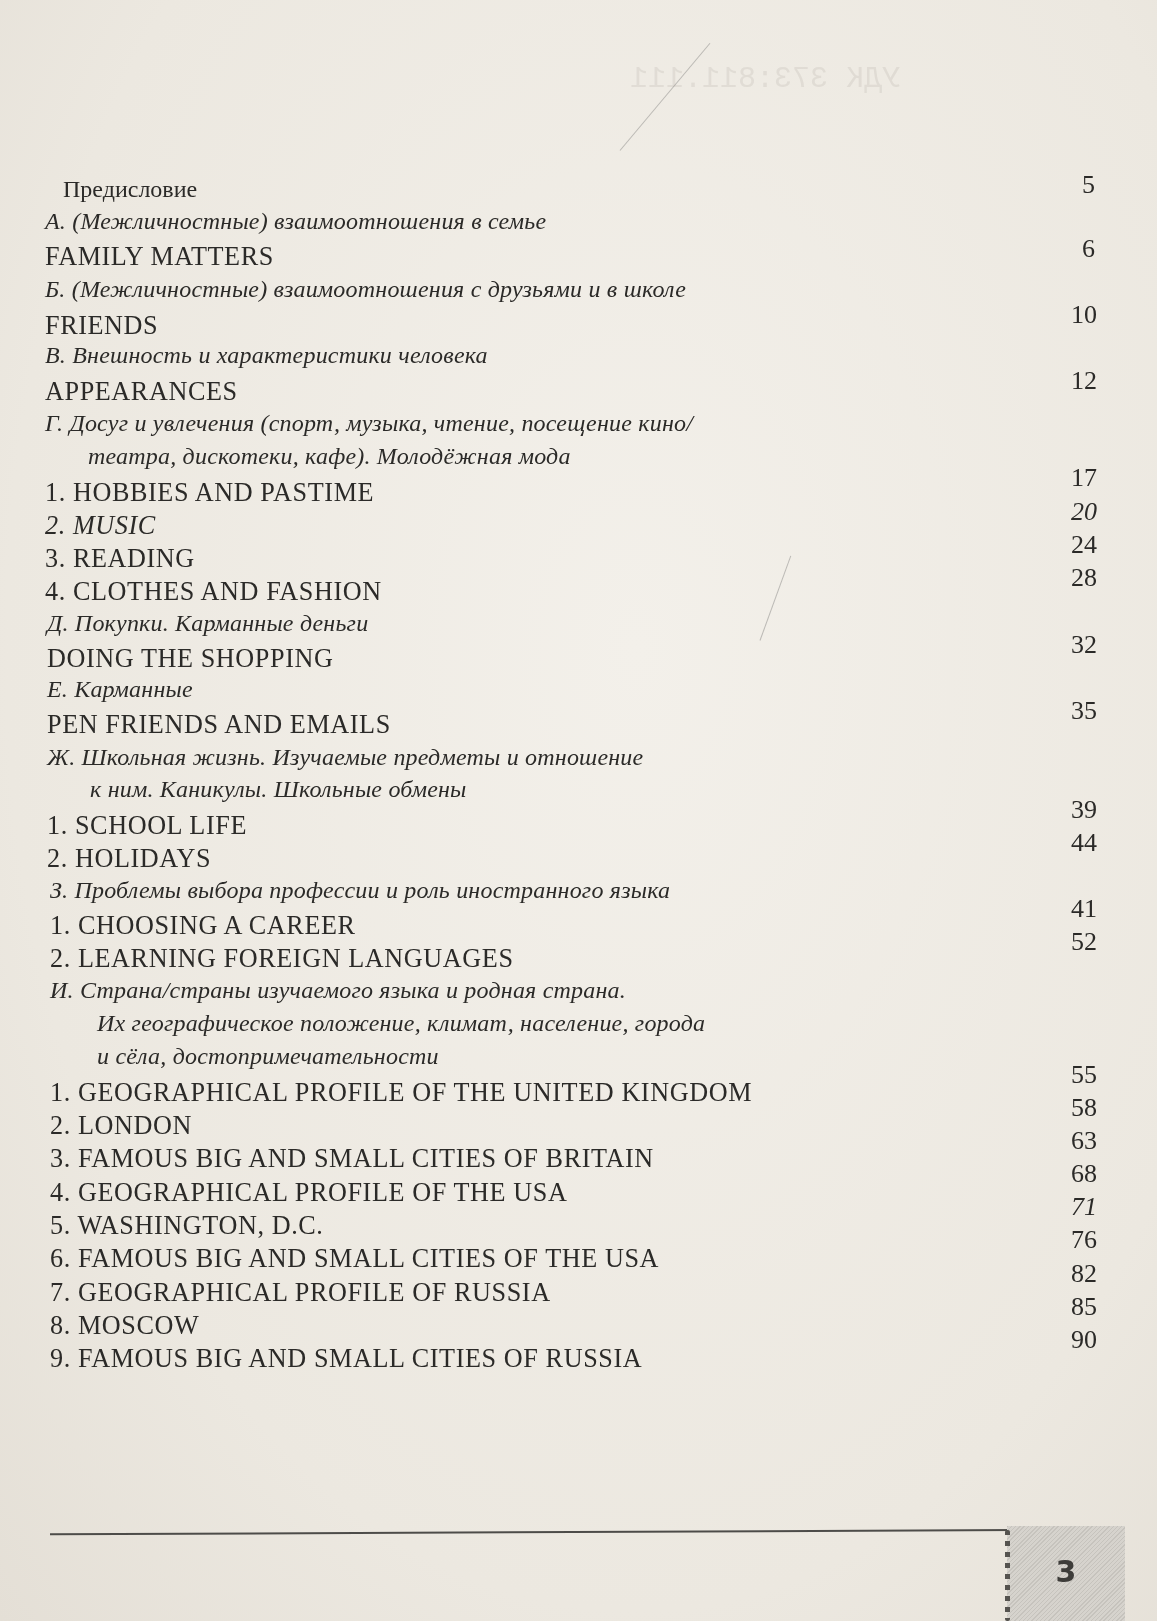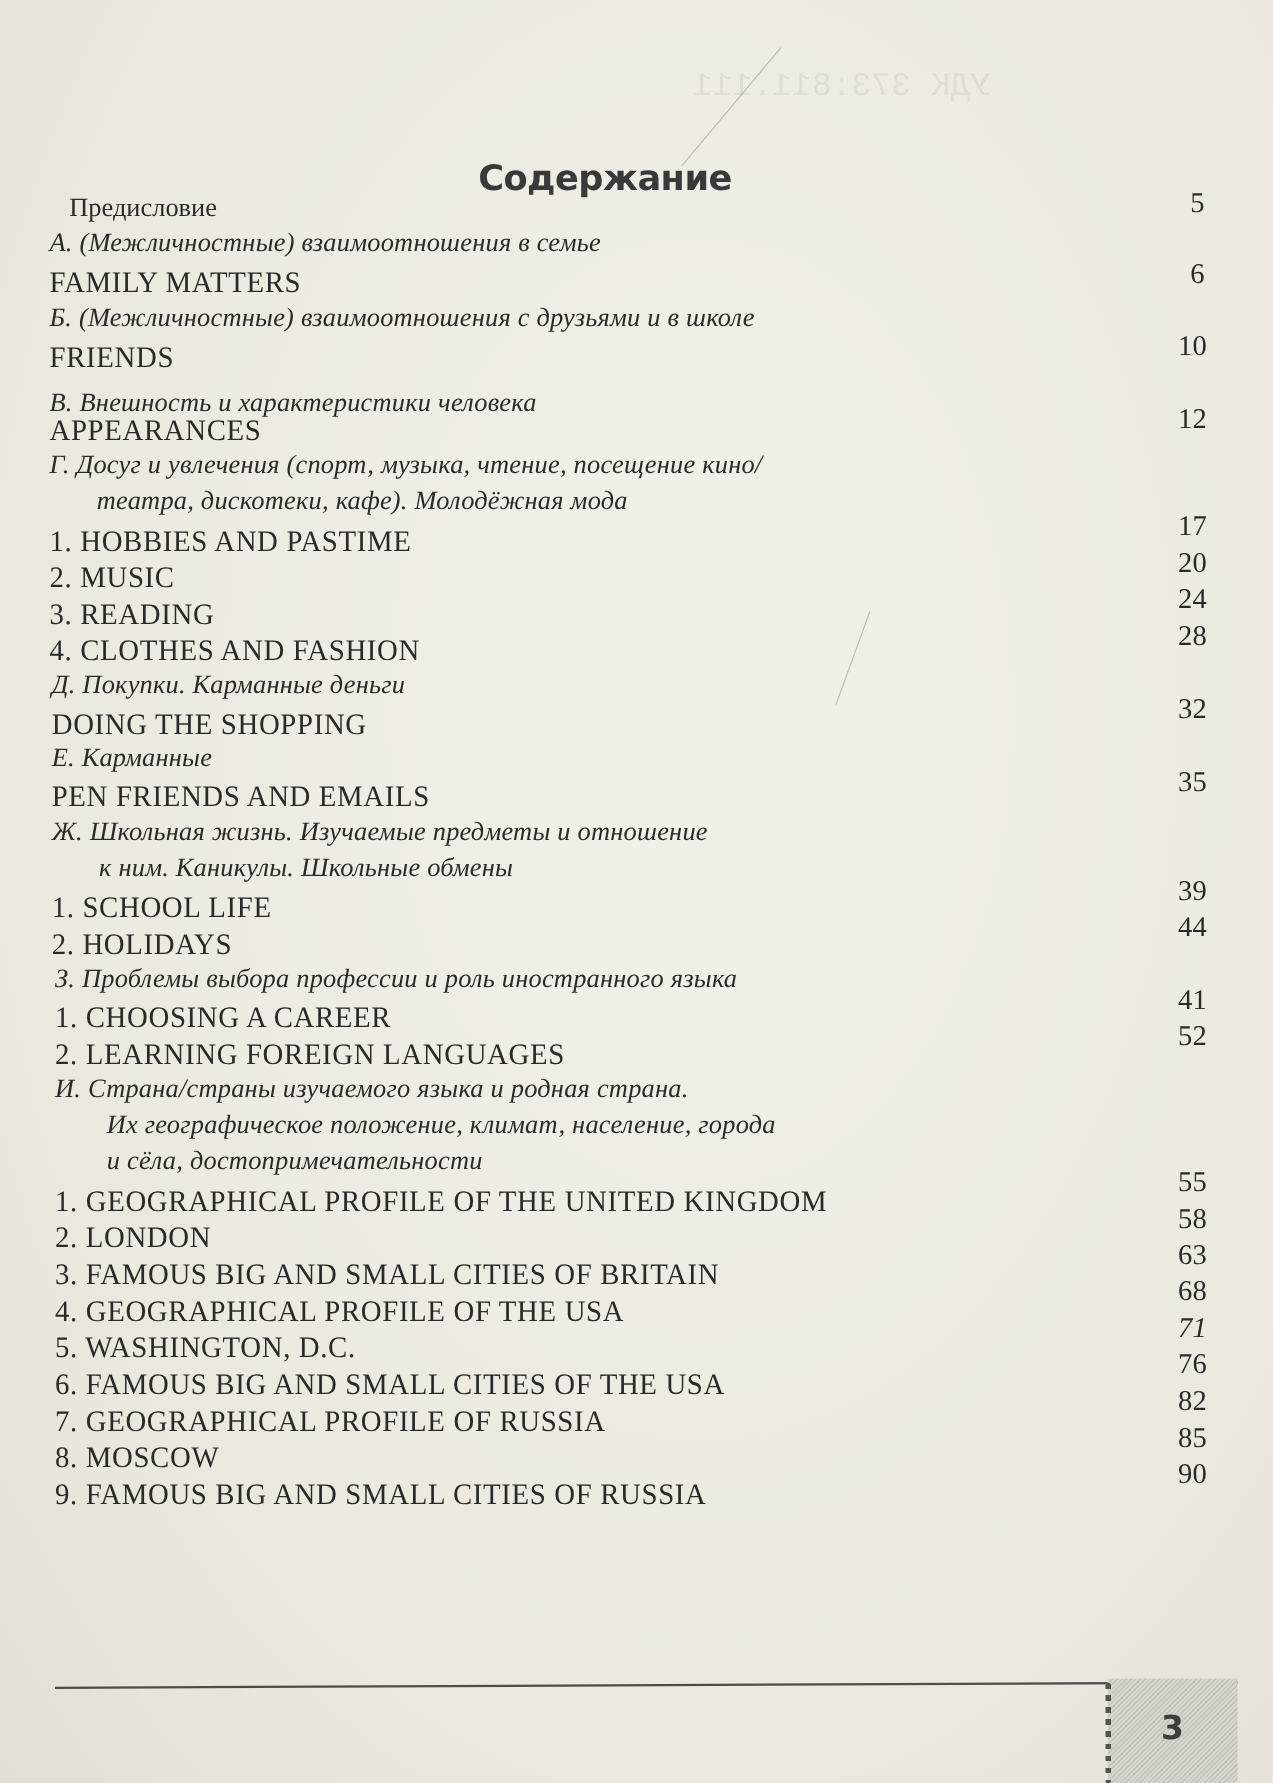--- a/index.html
+++ b/index.html
@@ -65,59 +65,58 @@
   }
 </style>
 </head>
 <body>
 
 <div class="page">
   <div class="bleed" style="left:630px;top:62px;">УДК 373:811.111</div>
   <div class="pencil" style="left:620px;top:150px;width:140px;transform:rotate(-50deg);"></div>
   <div class="pencil" style="left:760px;top:640px;width:90px;transform:rotate(-70deg);"></div>
 
-  <h1 class="title">Содержание</h1>
 
   <div class="toc" id="toc">
       <div class="row plain" style="top: 176px;">
         <span class="text" style="left: 63px; top: 0px;">Предисловие</span>
         <span class="page-num" style="top: -6px; right: 62px;">5</span>
       </div>
       <div class="row heading" style="top: 208px;">
         <span class="text" style="left: 45px; top: 0px;">А. (Межличностные) взаимоотношения в семье</span>
       </div>
       <div class="row entry" style="top: 241px;">
         <span class="text" style="left: 45px; top: 0px;">FAMILY MATTERS</span>
         <span class="page-num" style="top: -7px; right: 62px;">6</span>
       </div>
       <div class="row heading" style="top: 276px;">
         <span class="text" style="left: 45px; top: 0px;">Б. (Межличностные) взаимоотношения с друзьями и в школе</span>
       </div>
       <div class="row entry" style="top: 310px;">
         <span class="text" style="left: 45px; top: 0px;">FRIENDS</span>
         <span class="page-num" style="top: -10px; right: 60px;">10</span>
       </div>
-      <div class="row heading" style="top: 354px;">
+      <div class="row heading" style="top: 342px;">
         <span class="text" style="left: 45px; top: 0px;">В. Внешность и характеристики человека</span>
       </div>
       <div class="row entry" style="top: 376px;">
         <span class="text" style="left: 45px; top: 0px;">APPEARANCES</span>
         <span class="page-num" style="top: -10px; right: 60px;">12</span>
       </div>
       <div class="row heading" style="top: 410px;">
         <span class="text" style="left: 45px; top: 0px;">Г. Досуг и увлечения (спорт, музыка, чтение, посещение кино/</span>
       </div>
       <div class="row heading cont" style="top: 443px;">
         <span class="text" style="left: 88px; top: 0px;">театра, дискотеки, кафе). Молодёжная мода</span>
       </div>
       <div class="row entry" style="top: 477px;">
         <span class="text" style="left: 45px; top: 0px;">1. HOBBIES AND PASTIME</span>
         <span class="page-num" style="top: -14px; right: 60px;">17</span>
       </div>
-      <div class="row entry" style="top: 510px;">
+      <div class="row entry" style="top: 510px; font-style: italic;">
         <span class="text" style="left: 45px; top: 0px;">2. MUSIC</span>
         <span class="page-num" style="top: -13px; right: 60px;">20</span>
       </div>
       <div class="row entry" style="top: 543px;">
         <span class="text" style="left: 45px; top: 0px;">3. READING</span>
         <span class="page-num" style="top: -13px; right: 60px;">24</span>
       </div>
       <div class="row entry" style="top: 576px;">
         <span class="text" style="left: 45px; top: 0px;">4. CLOTHES AND FASHION</span>
         <span class="page-num" style="top: -13px; right: 60px;">28</span>

